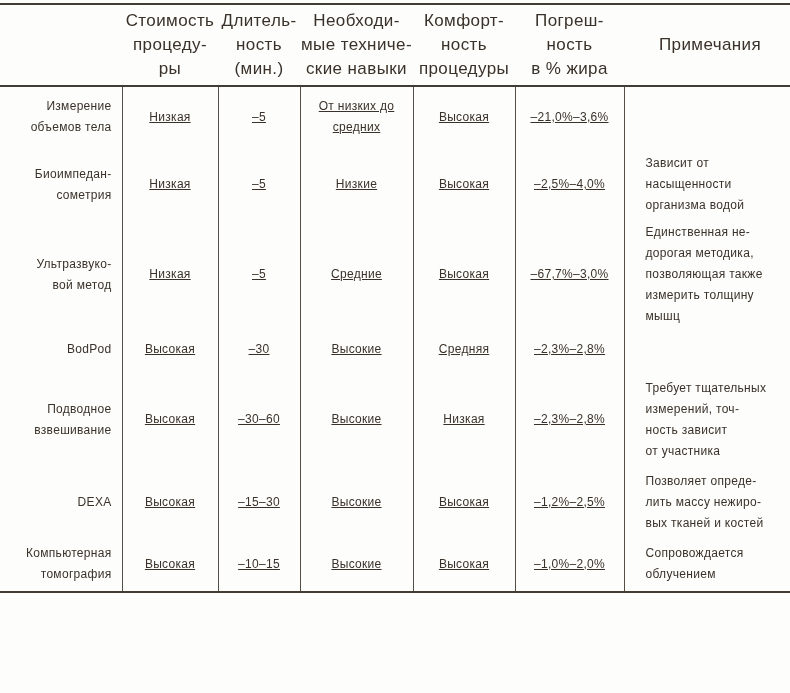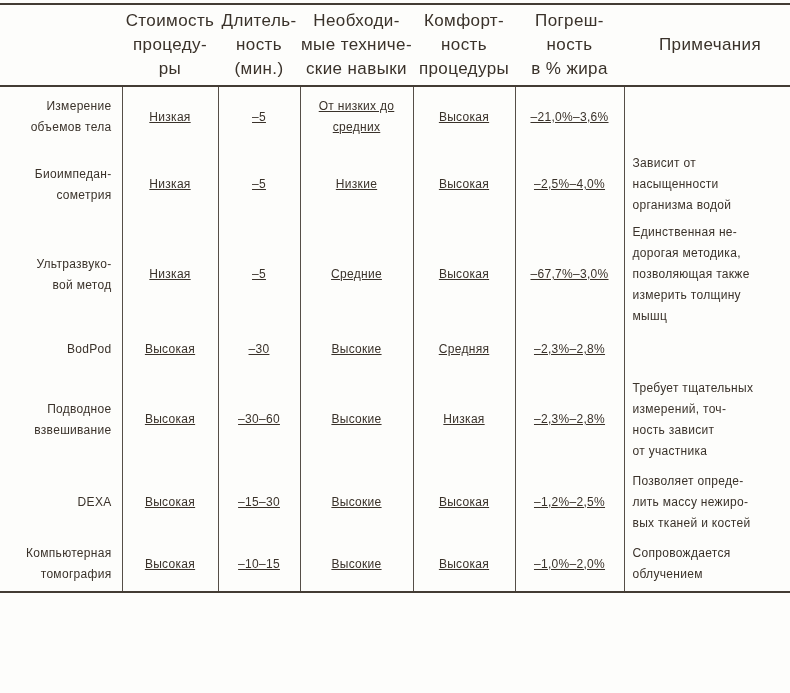--- a/index.html
+++ b/index.html
@@ -46,21 +46,21 @@
     letter-spacing: 0.3px;
     vertical-align: middle;
     white-space: pre-line;
     padding: 0 4px;
     border-left: 1.5px solid #554e47;
   }
   tbody td:first-child { border-left: none; }
 
   td.t-method { text-align: right; padding-right: 10px; }
   td.t-center { text-align: center; text-decoration: underline; }
-  td.t-notes  { text-align: left; padding-left: 8px; padding-right: 2px; }
+  td.t-notes  { text-align: left; padding-left: 21px; padding-right: 2px; }
 
   tr.r1 { height: 61px; }
   tr.r2 { height: 75px; margin-left: 12px; }
   tr.r3 { height: 60px; }
   tr.r4 { height: 105px; }
   tr.r5 { height: 45px; }
   tr.r6 { height: 95px; }
   tr.r7 { height: 70px; }
   tr.r8 { height: 55px; }
 </style>

